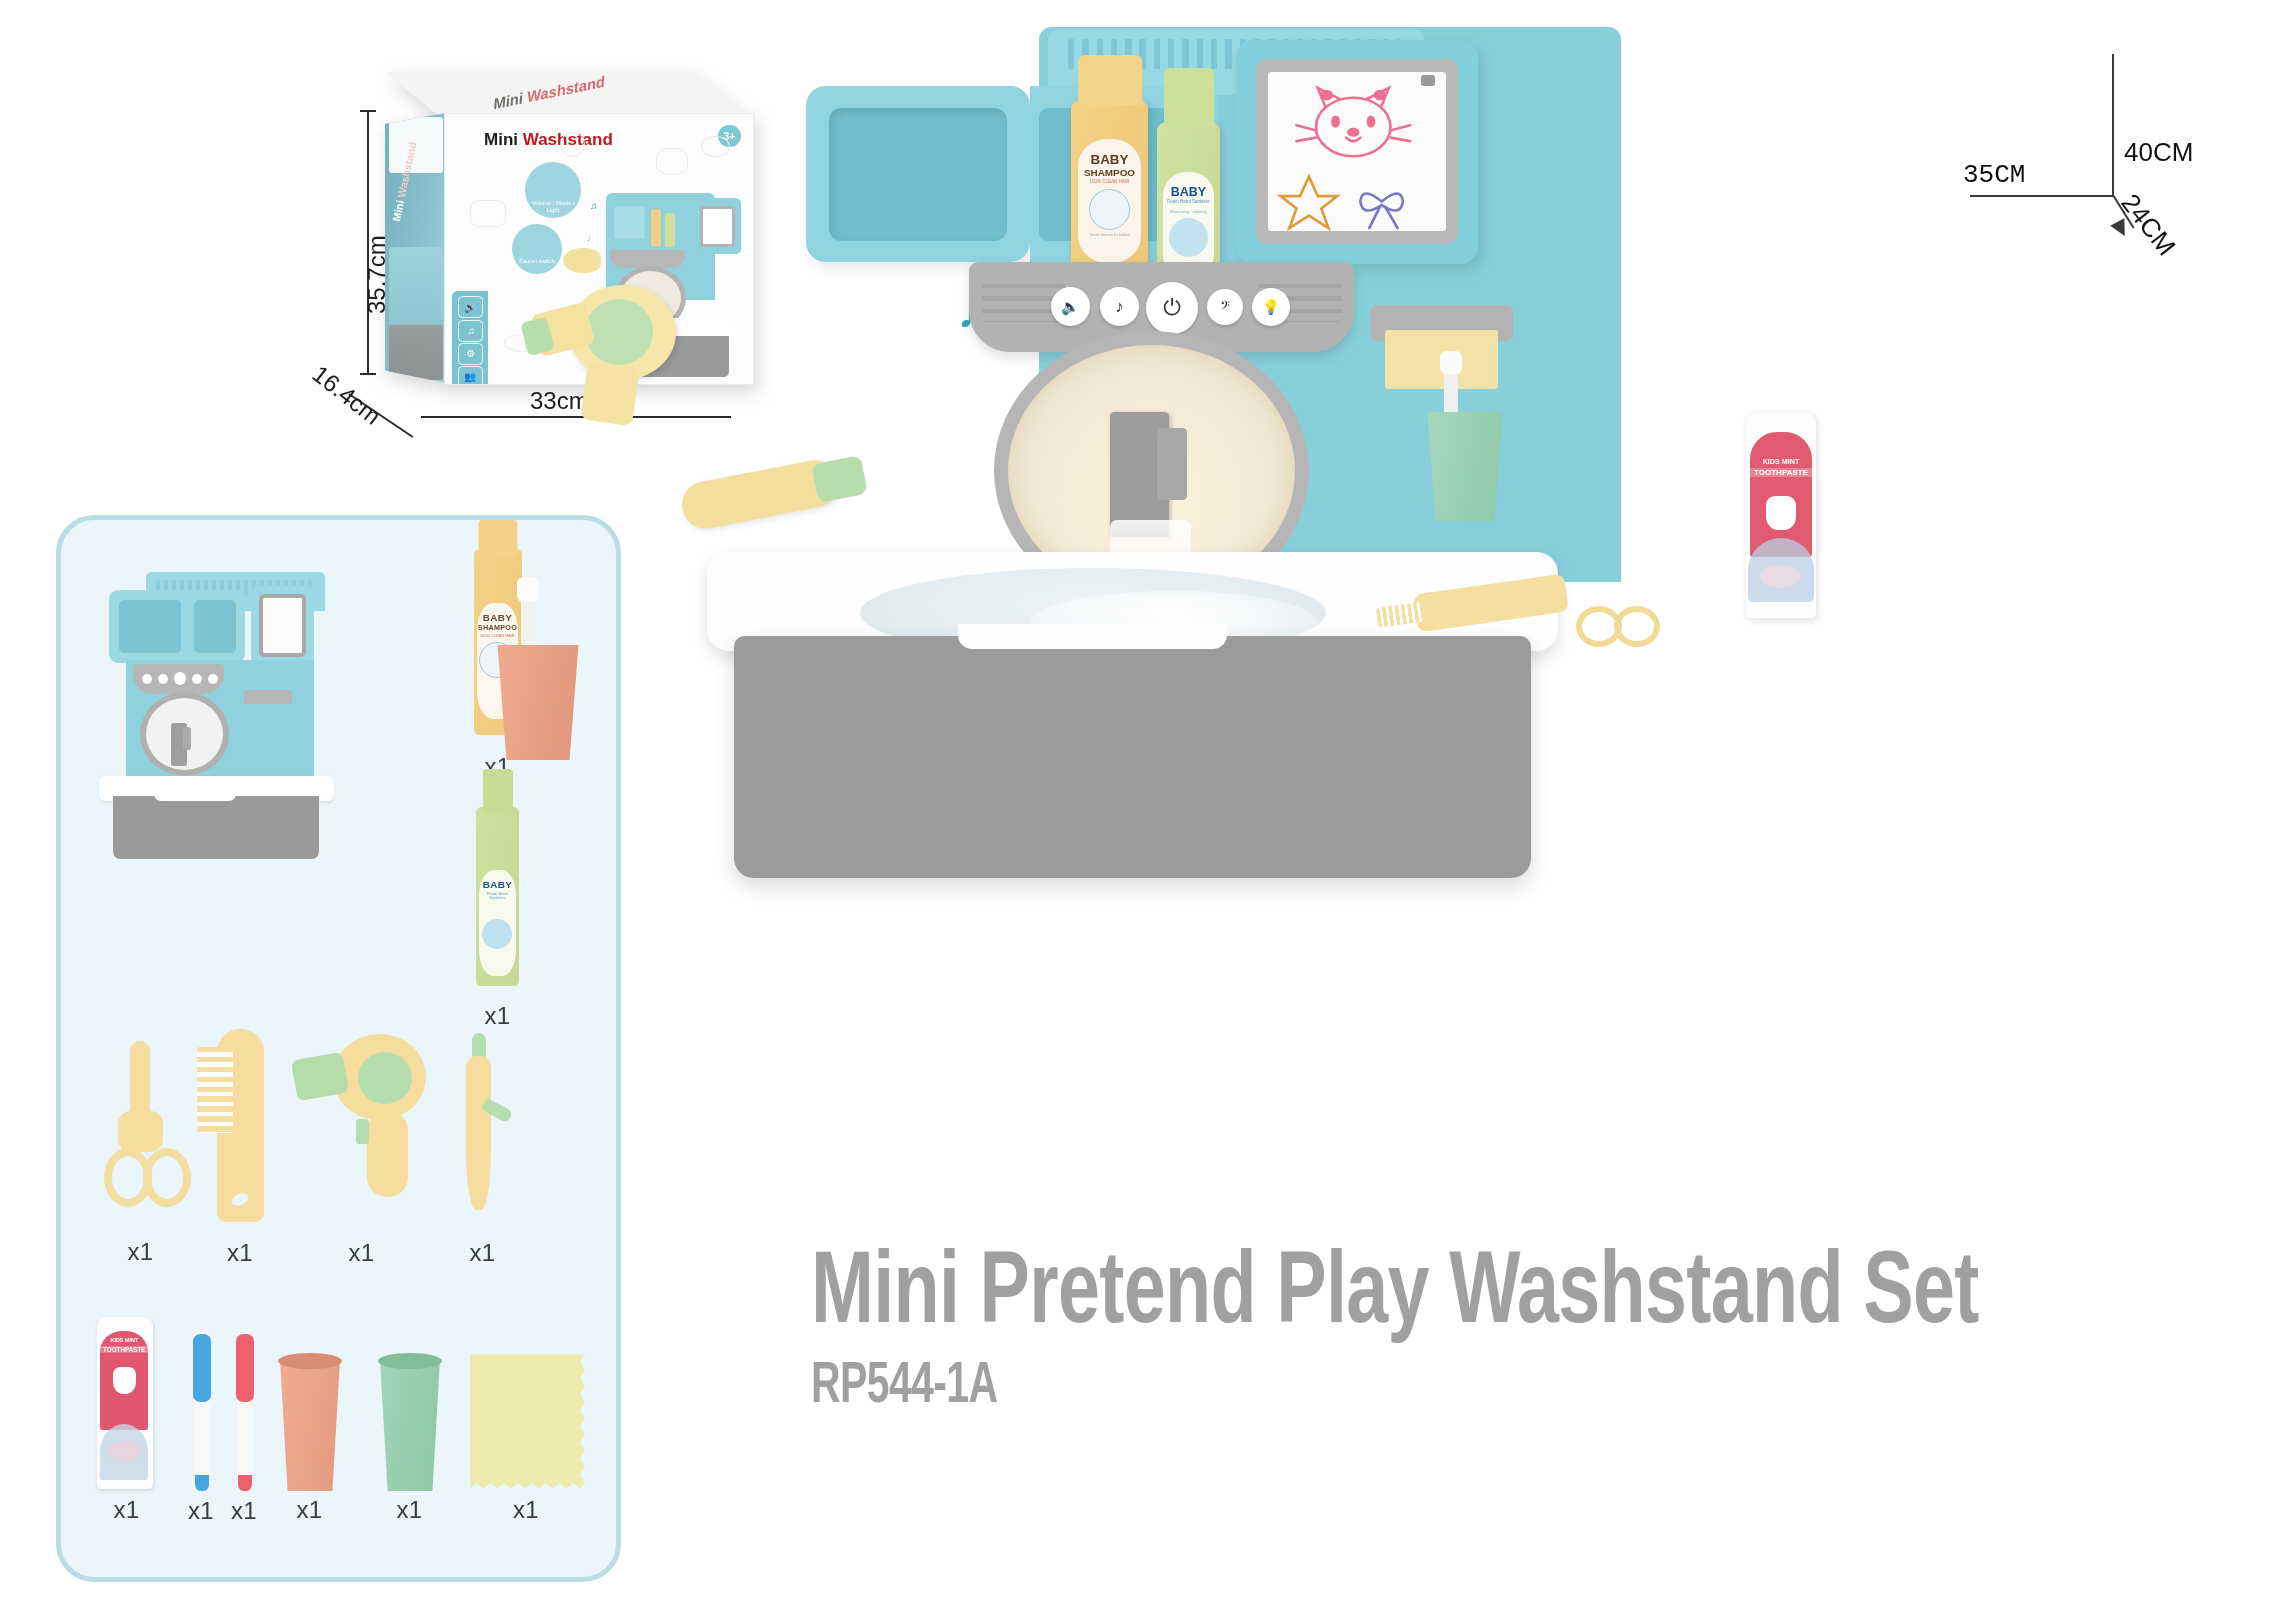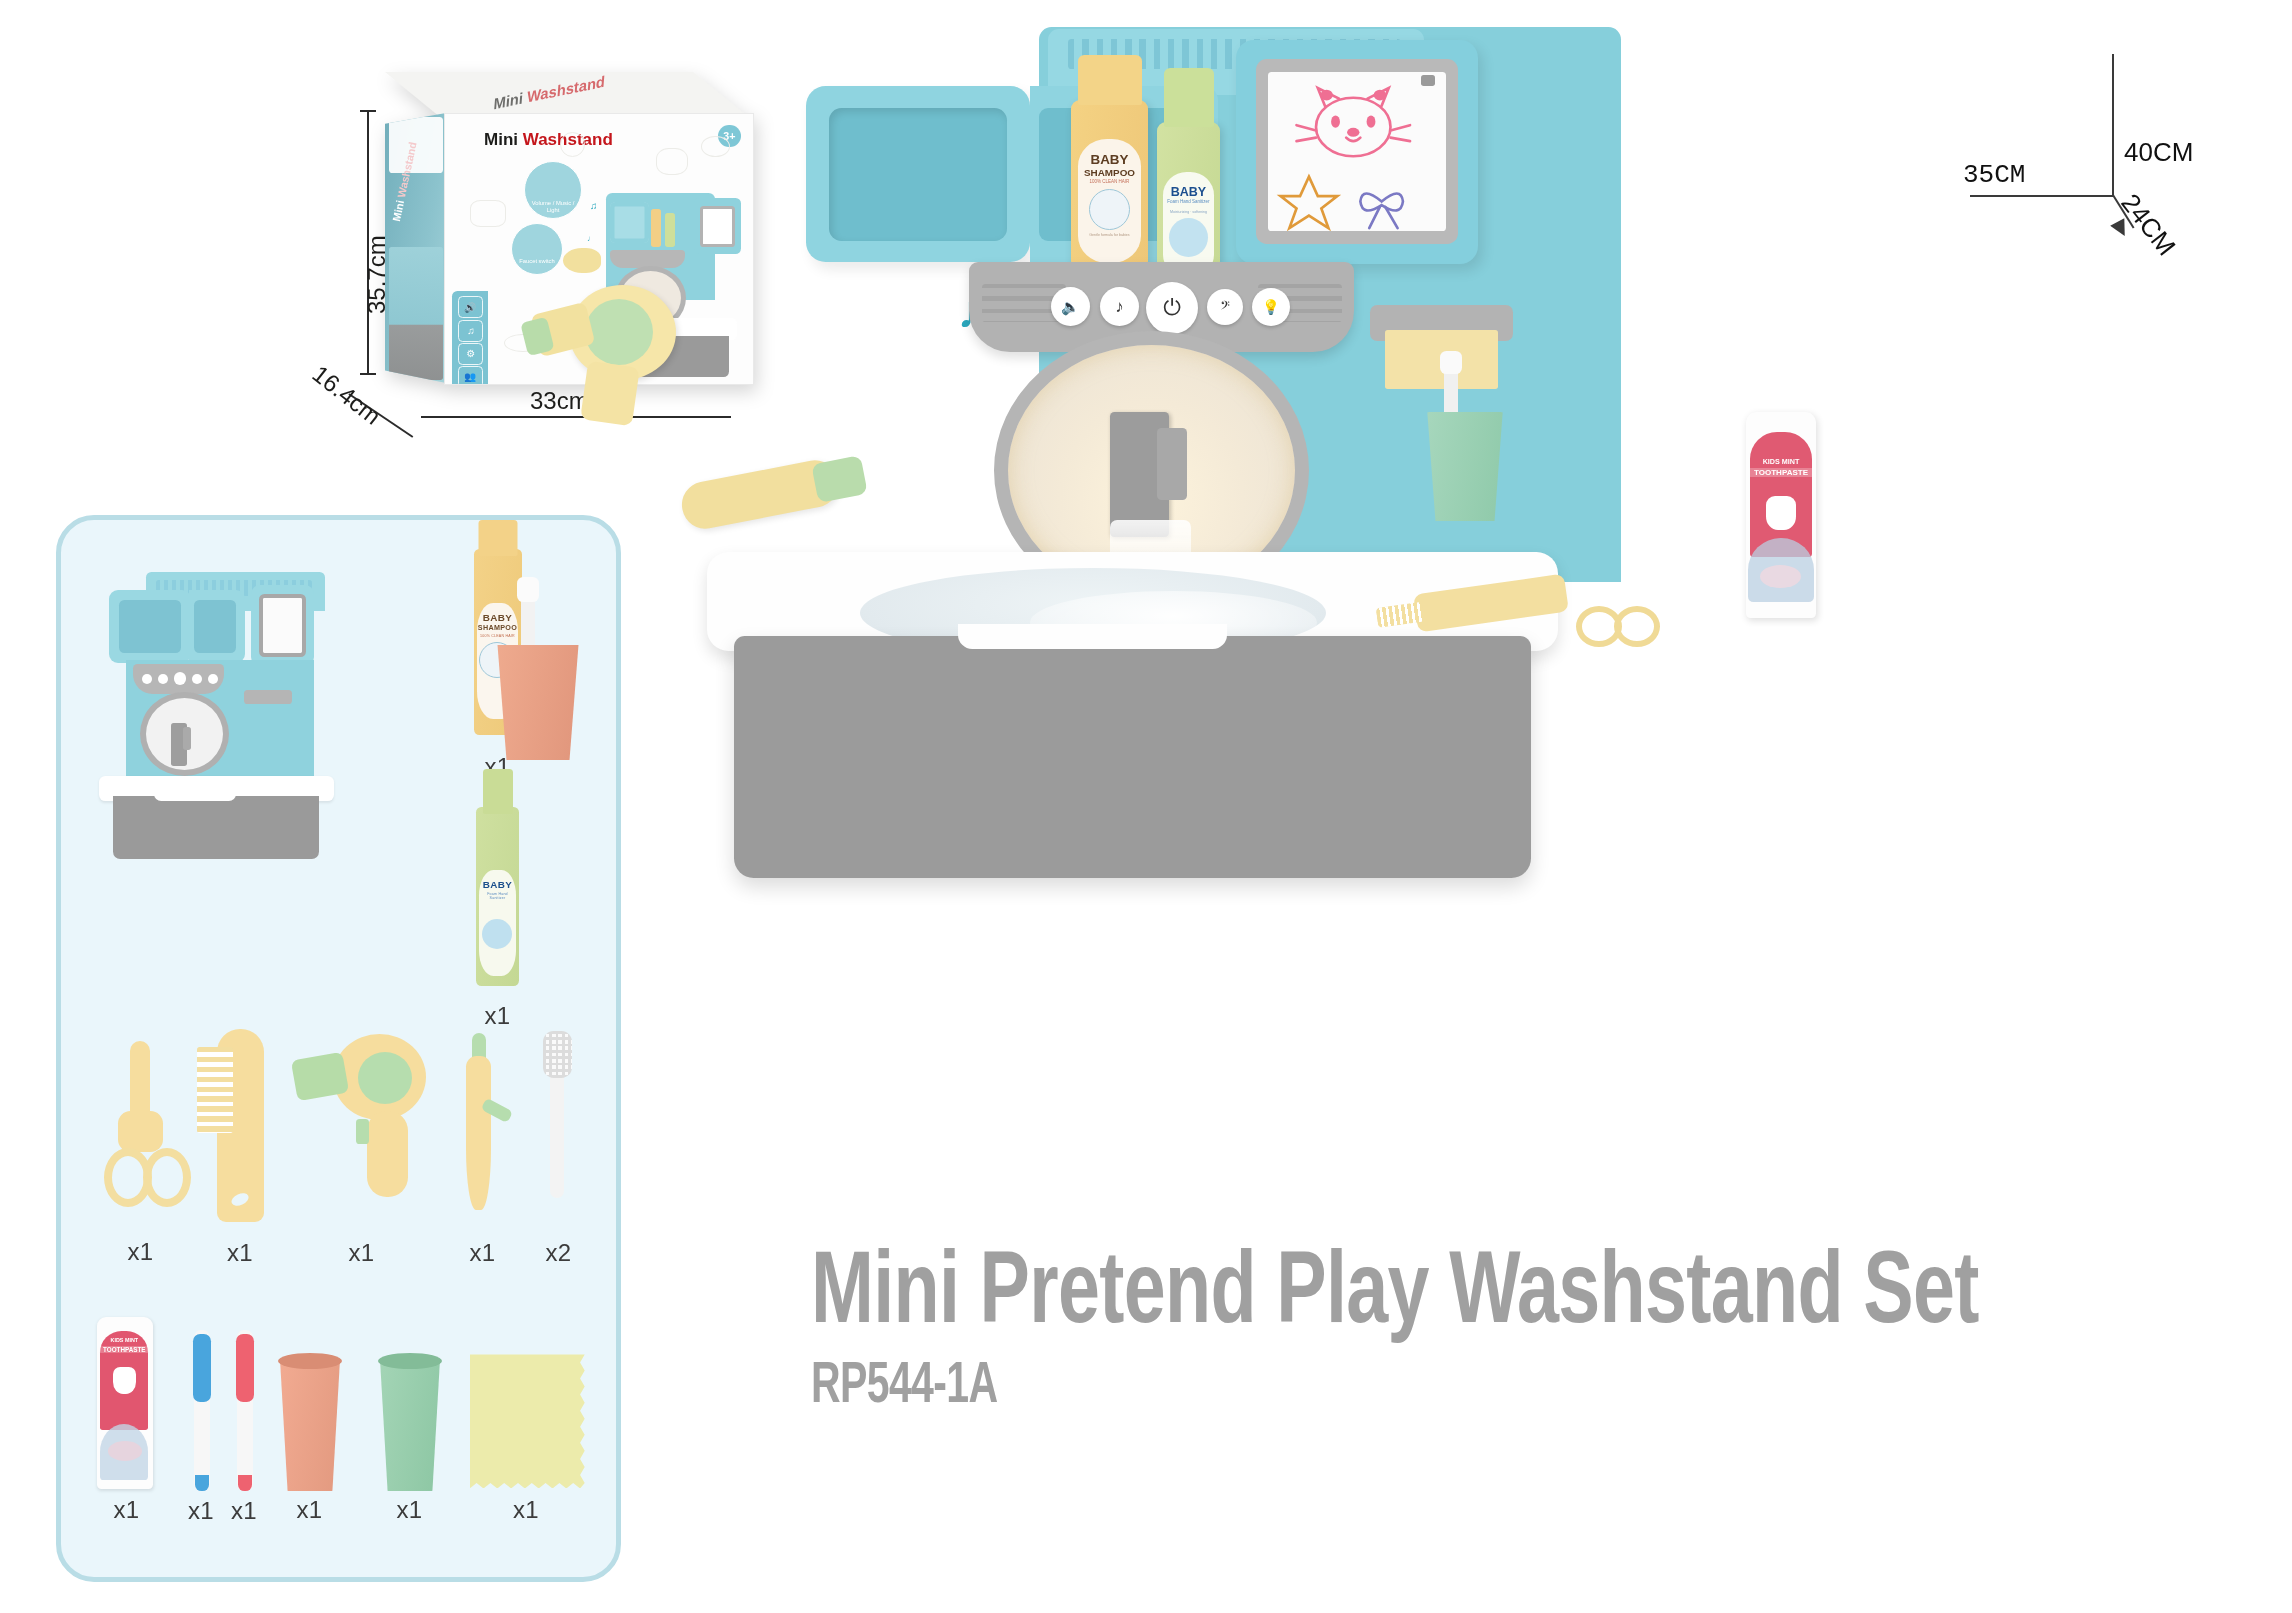--- a/index.html
+++ b/index.html
@@ -414,28 +414,20 @@
 
   <div class="ap-cell" style="left:382px;top:509px;width:79px;">
     <div style="position:relative;height:210px;">
       <div class="tool mint" style="left:29px;top:3.6px;width:14.3px;height:82px;border-radius:7.2px;"></div>
       <div class="tool cream" style="left:23px;top:27px;width:25px;height:154px;border-radius:10.7px 10.7px 40% 40%;"></div>
       <div class="tool mint" style="left:39px;top:75px;width:30px;height:12.5px;border-radius:5.4px;transform:rotate(28deg);"></div>
     </div>
     <div class="qty">x1</div>
   </div>
 
-  <div class="ap-cell" style="left:460px;top:509px;width:75px;">
-    <div style="position:relative;height:210px;">
-      <div class="tool" style="left:29px;top:21.5px;width:14.3px;height:147px;background:#f3f3f3;border-radius:9px;"></div>
-      <div class="tool" style="left:21.5px;top:1.8px;width:29px;height:47px;background:#fafafa;border-radius:10.7px;
-           background-image:repeating-linear-gradient(90deg,#dcdcdc 0 2.7px,transparent 2.7px 6.3px),repeating-linear-gradient(180deg,#dcdcdc 0 2.7px,transparent 2.7px 6.3px);"></div>
-    </div>
-    <div class="qty">x2</div>
-  </div>
 
   <div class="ap-cell" style="left:25px;top:797px;width:81px;">
     <div style="position:relative;height:179px;">
       <div class="tool" style="left:10.7px;top:0;width:56px;height:172px;background:#fdfdfd;border-radius:9px 9px 4.5px 4.5px;box-shadow:0.9px 1.8px 3.6px rgba(0,0,0,.1);"></div>
       <div class="tool" style="left:14.3px;top:14.3px;width:48px;height:99px;background:#e1566f;border-radius:21.5px 21.5px 2.7px 2.7px;"></div>
       <div class="tool" style="left:27px;top:50px;width:23px;height:27px;background:#fff;border-radius:7.2px 7.2px 44% 44%;"></div>
       <div style="position:absolute;left:14.3px;top:19.7px;width:48px;text-align:center;font-size:5.4px;color:#fff;font-weight:bold;">KIDS MINT</div>
       <div style="position:absolute;left:14.3px;top:29px;width:48px;text-align:center;font-size:6.3px;color:#fff;font-weight:bold;background:rgba(255,255,255,.22);">TOOTHPASTE</div>
       <div class="tool" style="left:14.3px;top:107px;width:48px;height:56px;background:#c3d6e6;border-radius:50% 50% 3.6px 3.6px;opacity:.8;"></div>
       <div class="tool" style="left:21.5px;top:124px;width:34px;height:19.7px;background:#e6d4de;border-radius:50%;"></div>

